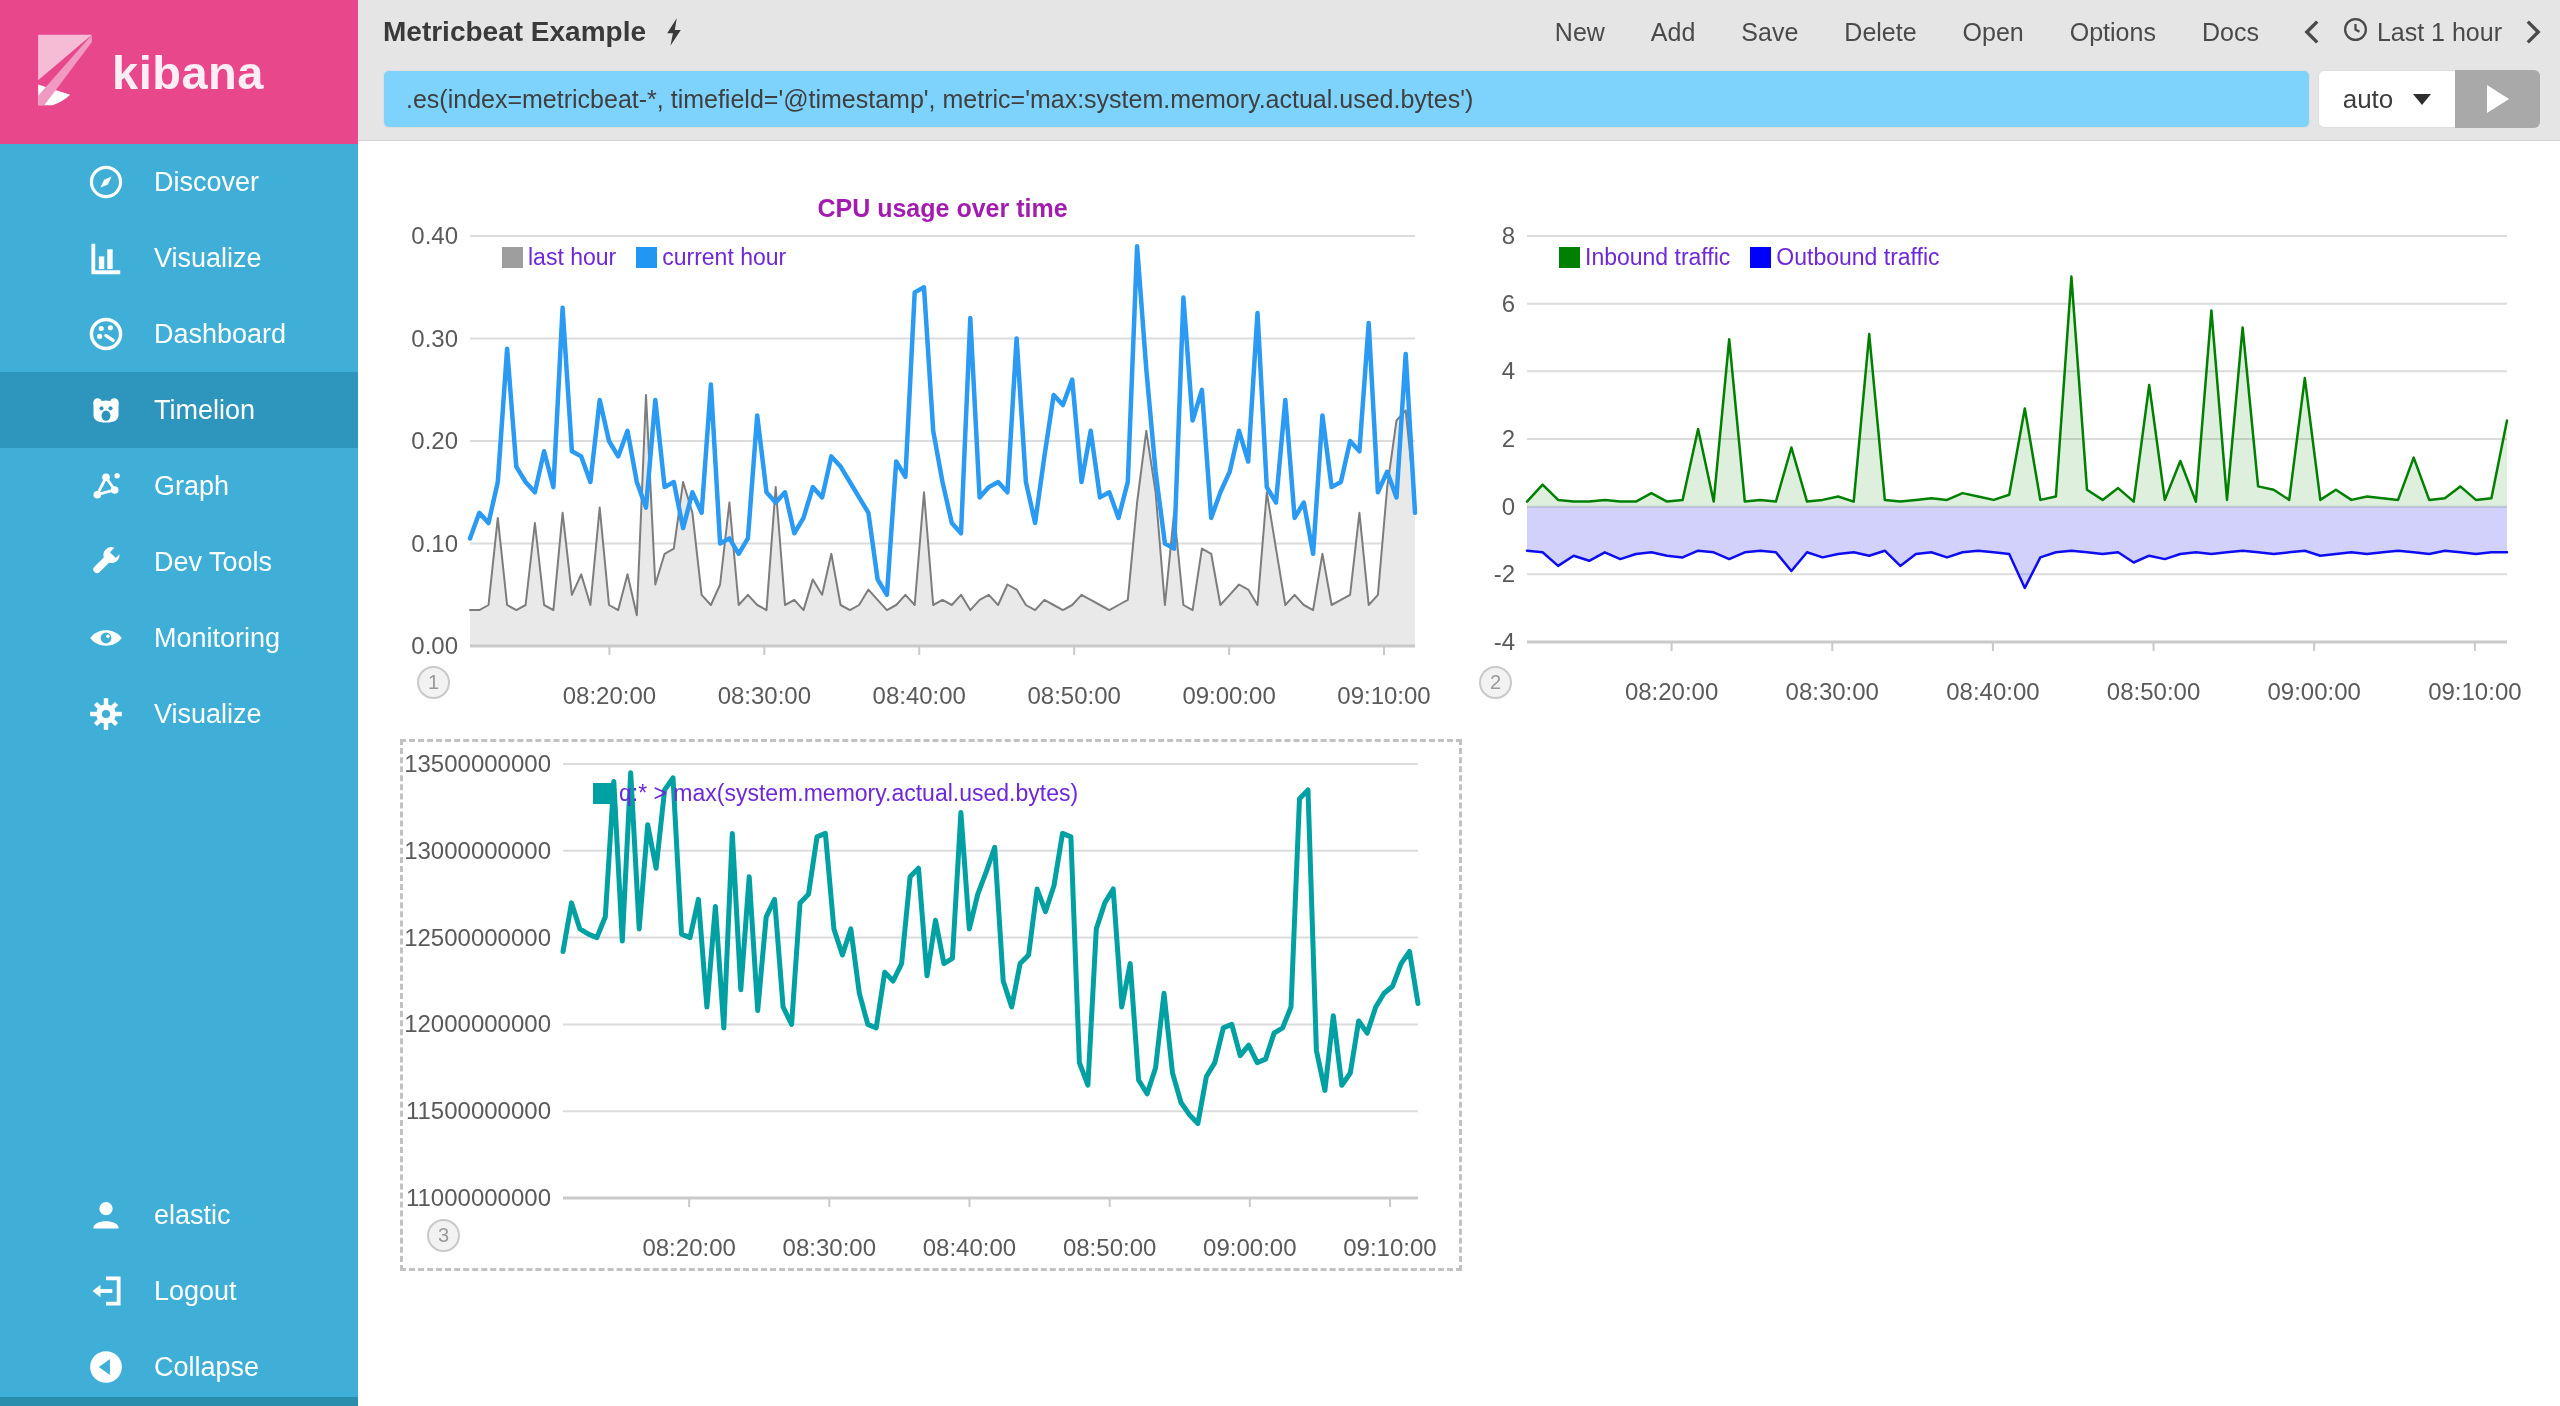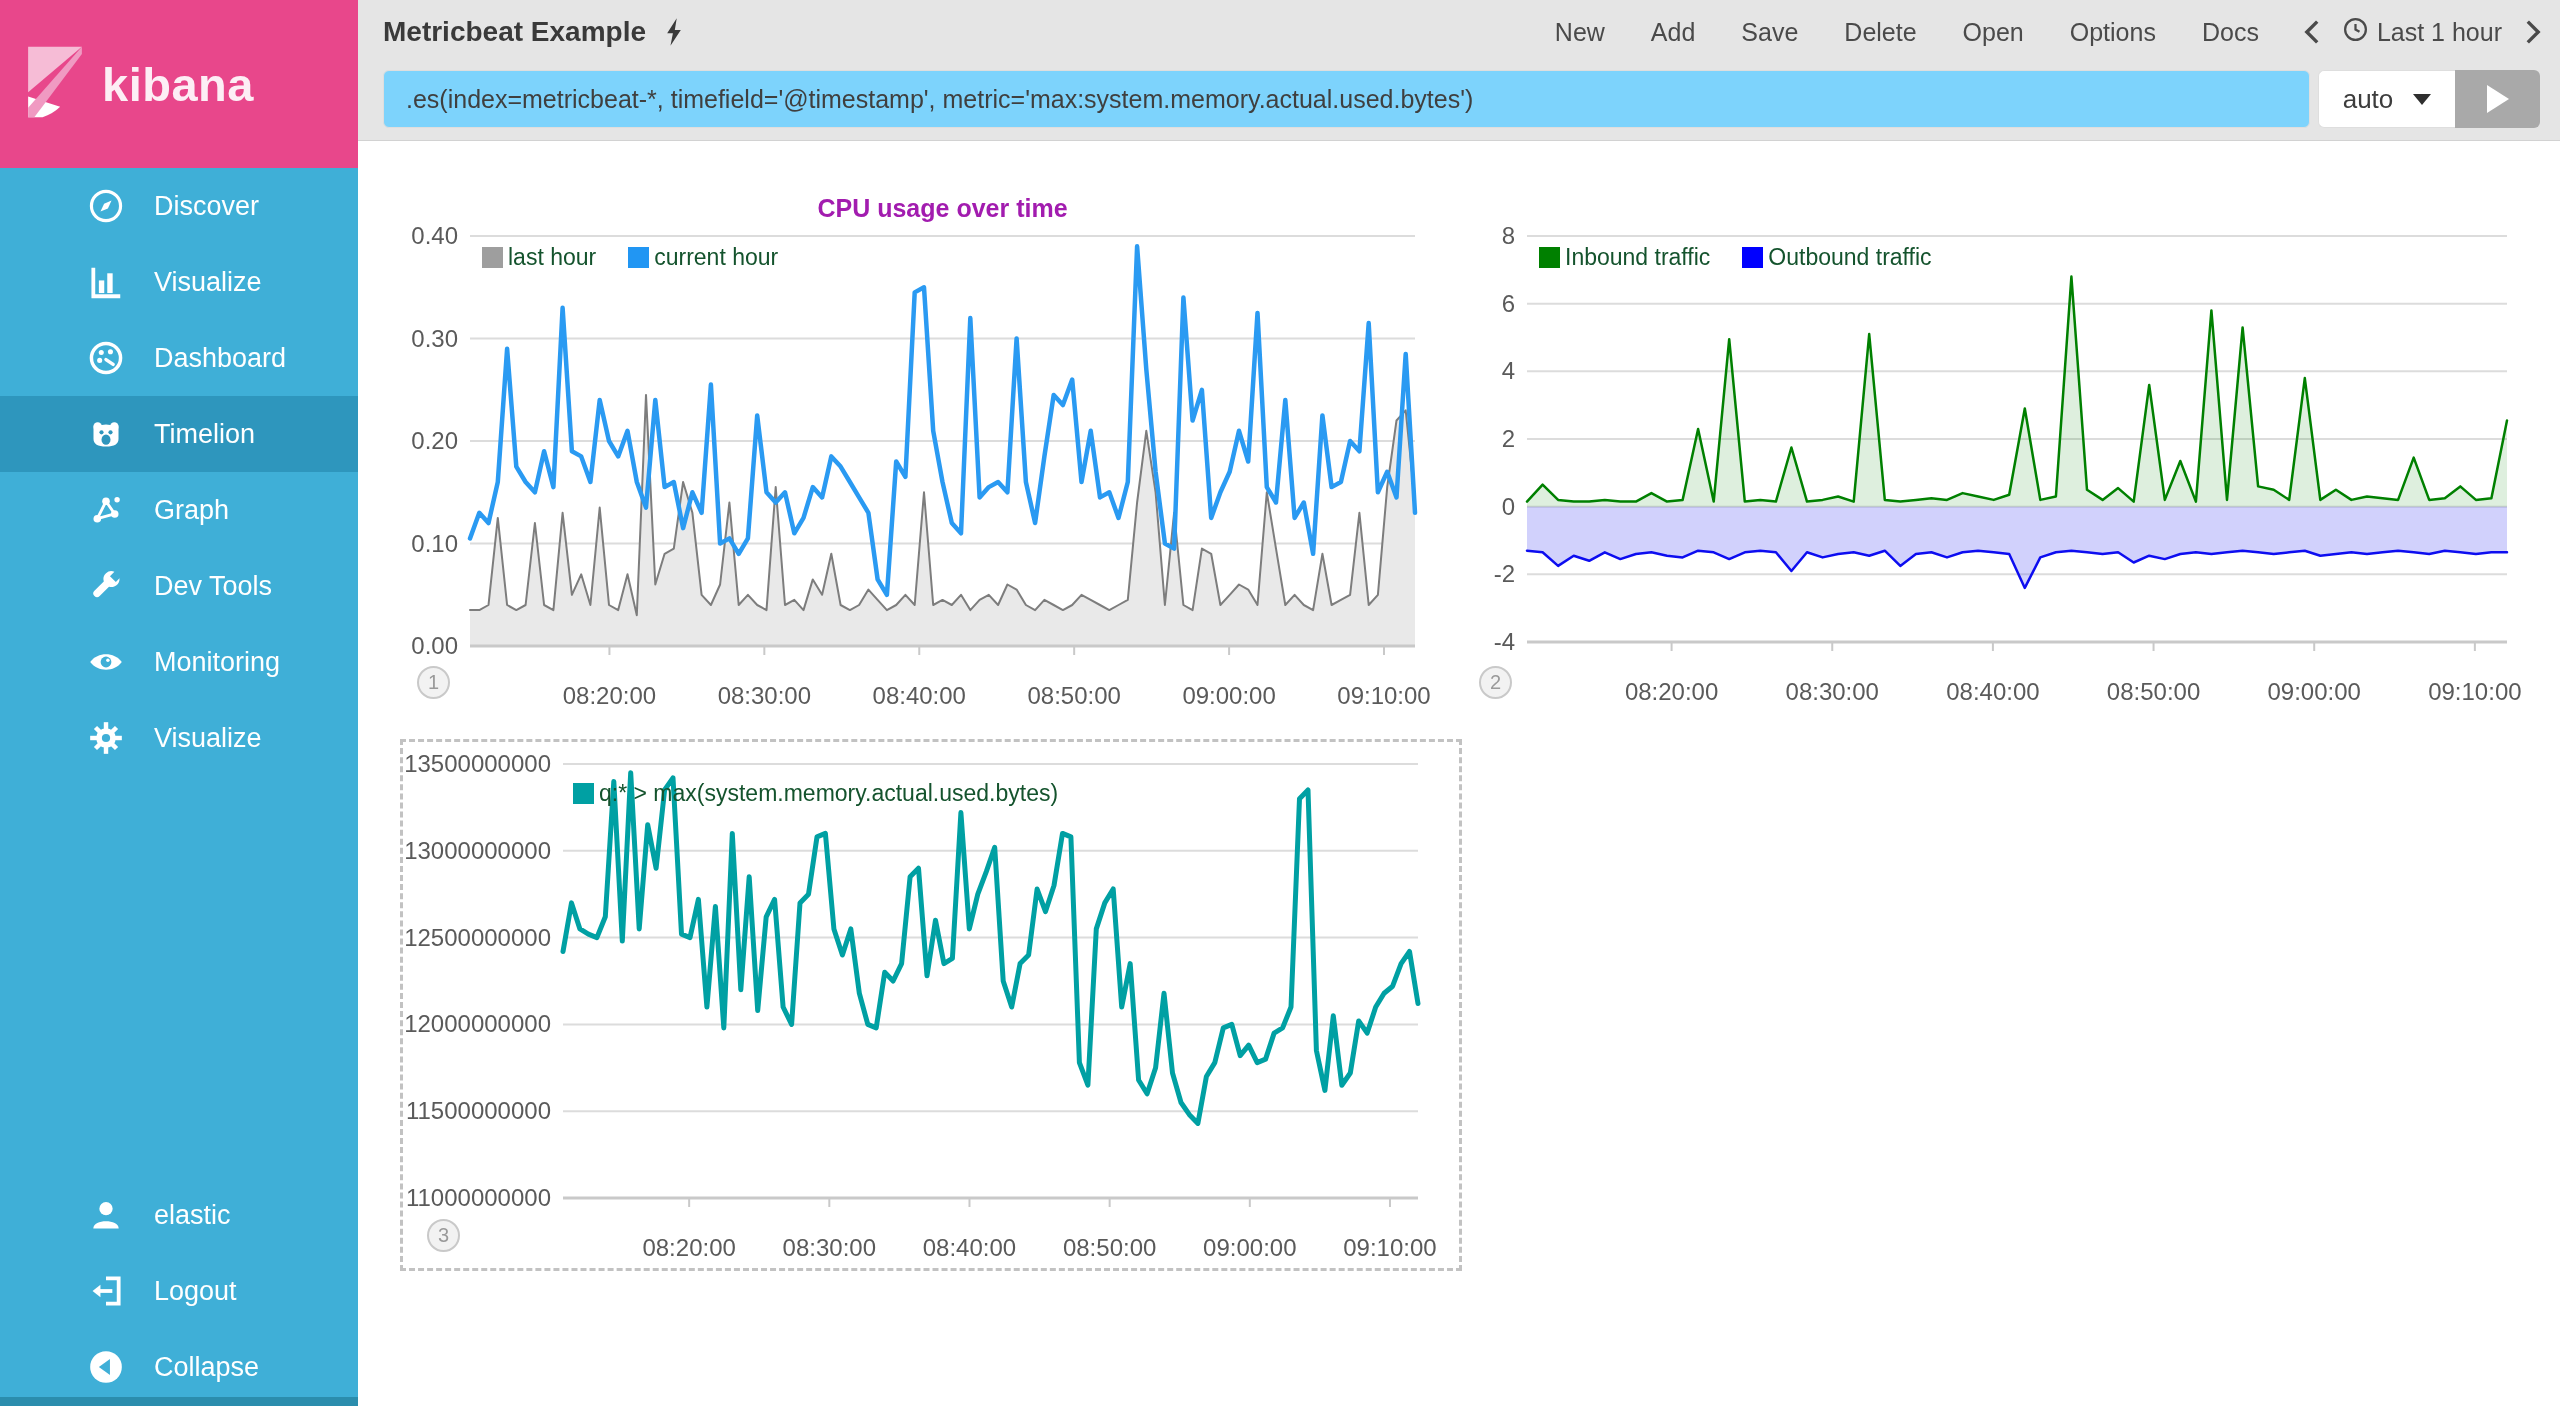--- a/index.html
+++ b/index.html
@@ -1,21 +1,21 @@
 <!DOCTYPE html>
 <html><head>
 <meta charset="utf-8">
 <style>
   * { box-sizing: border-box; margin: 0; padding: 0; }
   html, body { width: 2560px; height: 1406px; overflow: hidden; }
   body { font-family: "Liberation Sans", "DejaVu Sans", sans-serif; background: #fff; position: relative; }
 
   
   .sidebar { position: absolute; left: 0; top: 0; width: 358px; height: 1406px; background: #3fafd7; z-index: 5; }
-  .logo { height: 168px; background: #e8478b; display: flex; align-items: center; padding-left: 24px; }
+  .logo { height: 144px; background: #e8478b; display: flex; align-items: center; padding-left: 34px; }
   .logo-text { color: #fdeef5; font-size: 47px; font-weight: 700; letter-spacing: 0.5px; margin-left: 16px; }
   .nav-item { height: 76px; display: flex; align-items: center; color: #fff; font-size: 27px; cursor: pointer; }
   .nav-item .ni-icon { width: 44px; height: 44px; margin-left: 84px; display: flex; align-items: center; justify-content: center; flex: none; }
   .nav-item .ni-label { margin-left: 26px; white-space: nowrap; }
   .nav-item.selected { background: #2e96bd; }
   .sidebar-footer { position: absolute; bottom: 1px; left: 0; right: 0; }
   .bottom-strip { position: absolute; bottom: 0; left: 0; right: 0; height: 9px; background: #2b8dad; z-index: 6; }
 
   
   .topbar { position: absolute; left: 358px; top: 0; right: 0; height: 141px; background: #e5e5e5; border-bottom: 1px solid #d2d2d2; z-index: 4; }
@@ -35,21 +35,21 @@
   .caret-down { width: 0; height: 0; border-left: 9px solid transparent; border-right: 9px solid transparent; border-top: 11px solid #2f2f2f; }
   .play-btn { width: 85px; background: #a9a9a9; border-radius: 0 6px 6px 0; display: flex; align-items: center; justify-content: center; cursor: pointer; }
   .play-tri { width: 0; height: 0; border-top: 14px solid transparent; border-bottom: 14px solid transparent; border-left: 22px solid #fff; }
 
   
   .main { position: absolute; left: 358px; top: 142px; right: 0; bottom: 0; background: #fff; }
   .chart { position: absolute; background: #fff; }
   .chart.selected { border: 3px dashed #c2c2c2; }
   .chart svg { position: absolute; left: 0; top: 0; }
   .chart-title { position: absolute; text-align: center; font-size: 25px; font-weight: 700; color: #a21caf; }
-  .legend { position: absolute; display: flex; align-items: center; gap: 32px; font-size: 23px; color: #14532d; white-space: nowrap; }
+  .legend { position: absolute; display: flex; align-items: center; gap: 20px; font-size: 23px; color: #6d28d9; white-space: nowrap; margin-left: 20px; }
   .legend-item { display: flex; align-items: center; }
   .legend-swatch { width: 21px; height: 21px; margin-right: 5px; flex: none; }
   .chart-badge { position: absolute; width: 33px; height: 33px; border-radius: 50%; border: 2px solid #c9c9c9; background: #f2f2f2; color: #9a9a9a; font-size: 20px; display: flex; align-items: center; justify-content: center; }
 </style>
 </head>
 <body>
 
 <aside class="sidebar">
   <div class="logo">
     <span>

